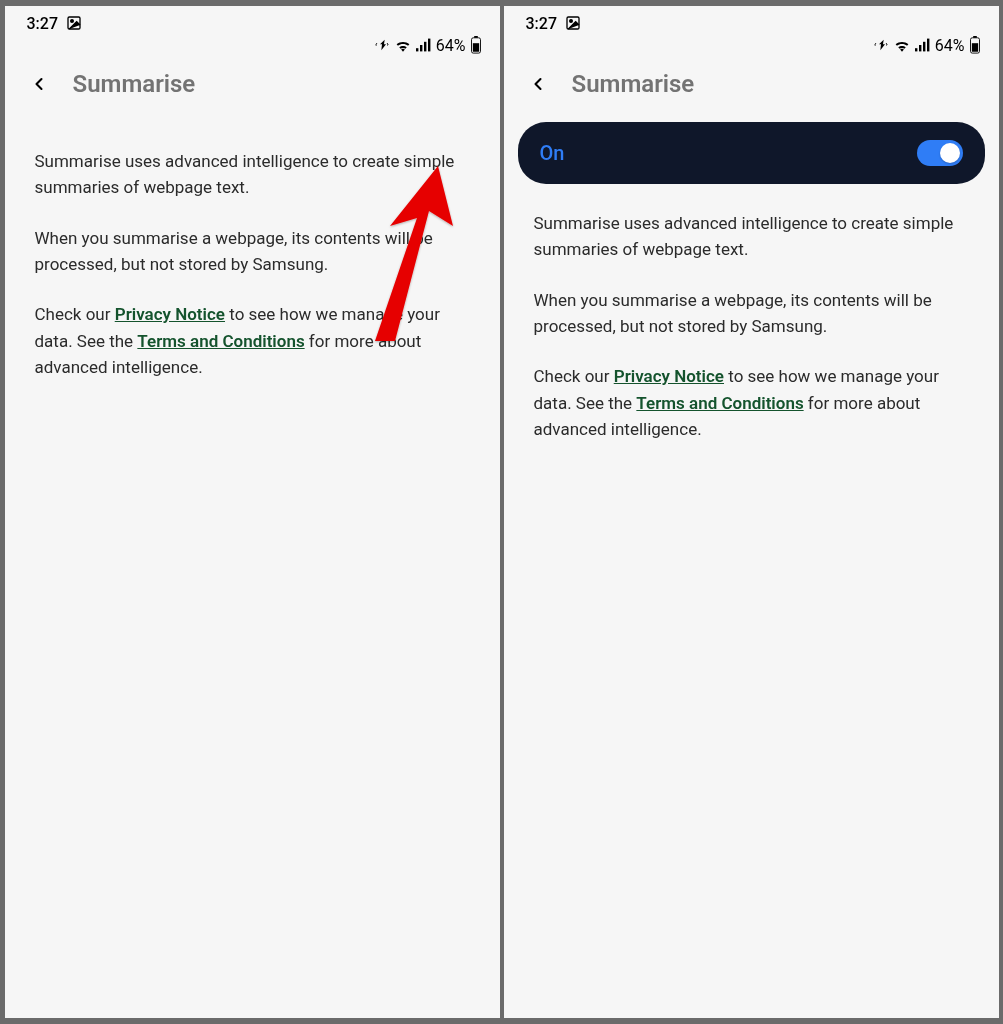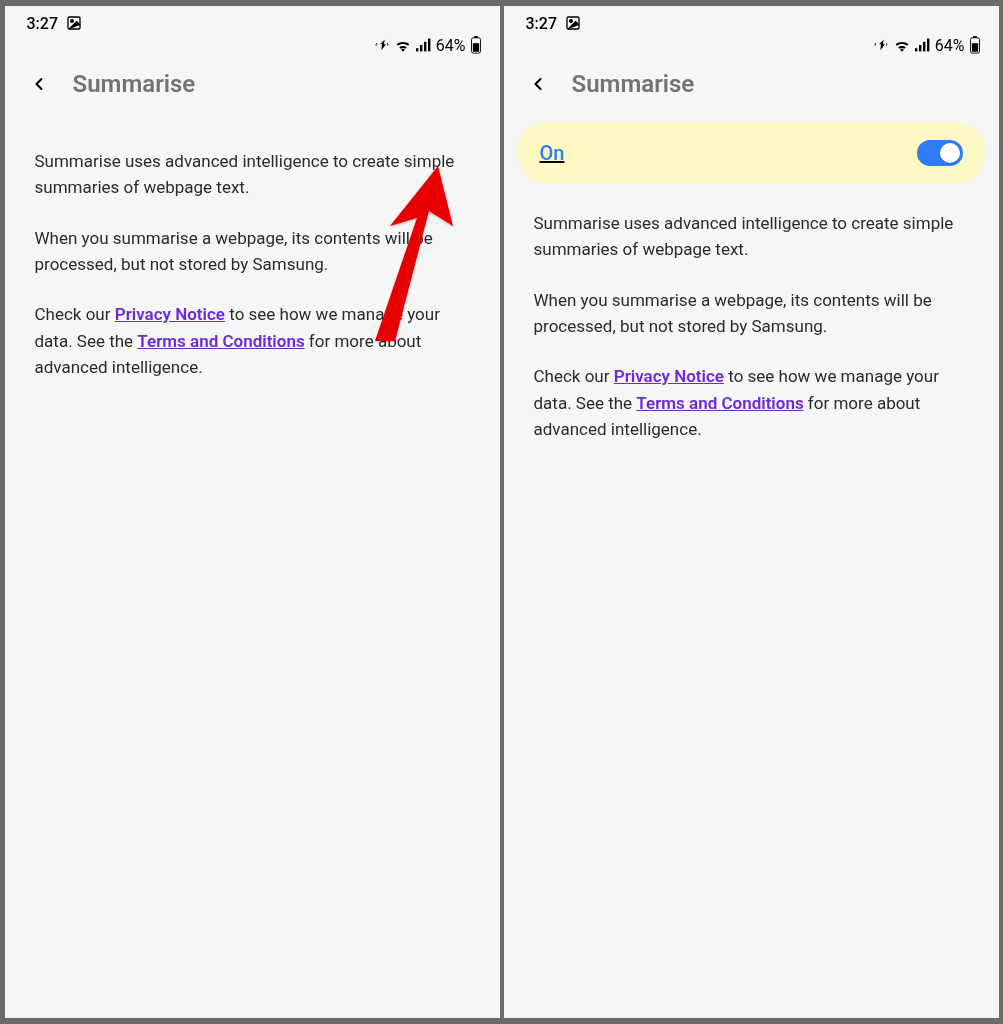--- a/index.html
+++ b/index.html
@@ -13,35 +13,35 @@
     .sb-right svg {display:block;}
     .battery-pct {font-size:16px;font-weight:400;}
     .image-icon {display:flex;align-items:center;}
 
     .header {display:flex;align-items:center;gap:22px;padding:30px 22px 24px 22px;}
     .back-btn {width:24px;height:24px;display:flex;align-items:center;justify-content:center;background:none;border:none;cursor:pointer;}
     .page-title {font-size:24px;font-weight:600;color:#737373;}
 
     .toggle-card {margin:0 14px;padding:18px 22px;border-radius:28px;display:flex;justify-content:space-between;align-items:center;}
     .toggle-card.off {background:#ffffff;}
-    .toggle-card.on {background:#fef9c3;text-decoration:underline;}
+    .toggle-card.on {background:#0f172a;}
     .toggle-label {font-size:20px;font-weight:400;}
     .toggle-label.off {color:#000;}
     .toggle-label.on {color:#2f7df6;font-weight:500;}
 
     .switch {width:46px;height:26px;border-radius:13px;position:relative;cursor:pointer;}
     .switch.off {background:#a8a8a8;}
     .switch.on {background:#2f7df6;}
     .switch .knob {position:absolute;top:3px;width:20px;height:20px;border-radius:50%;background:#fff;box-shadow:0 1px 2px rgba(0,0,0,.2);}
     .switch.off .knob {left:3px;}
     .switch.on .knob {right:3px;}
 
     .body-text {padding:26px 30px 0 30px;font-size:17px;line-height:1.55;color:#2b2b2b;}
     .body-text p {margin-bottom:24px;}
-    .body-text a {color:#6d28d9;text-decoration:underline;font-weight:600;}
+    .body-text a {color:#14532d;text-decoration:underline;font-weight:600;}
 
     .arrow-annotation {position:absolute;pointer-events:none;}
     .phone {position:relative;}
   </style>
 </head>
 <body>
 
 <div class="stage">
 
   <div class="phone">

